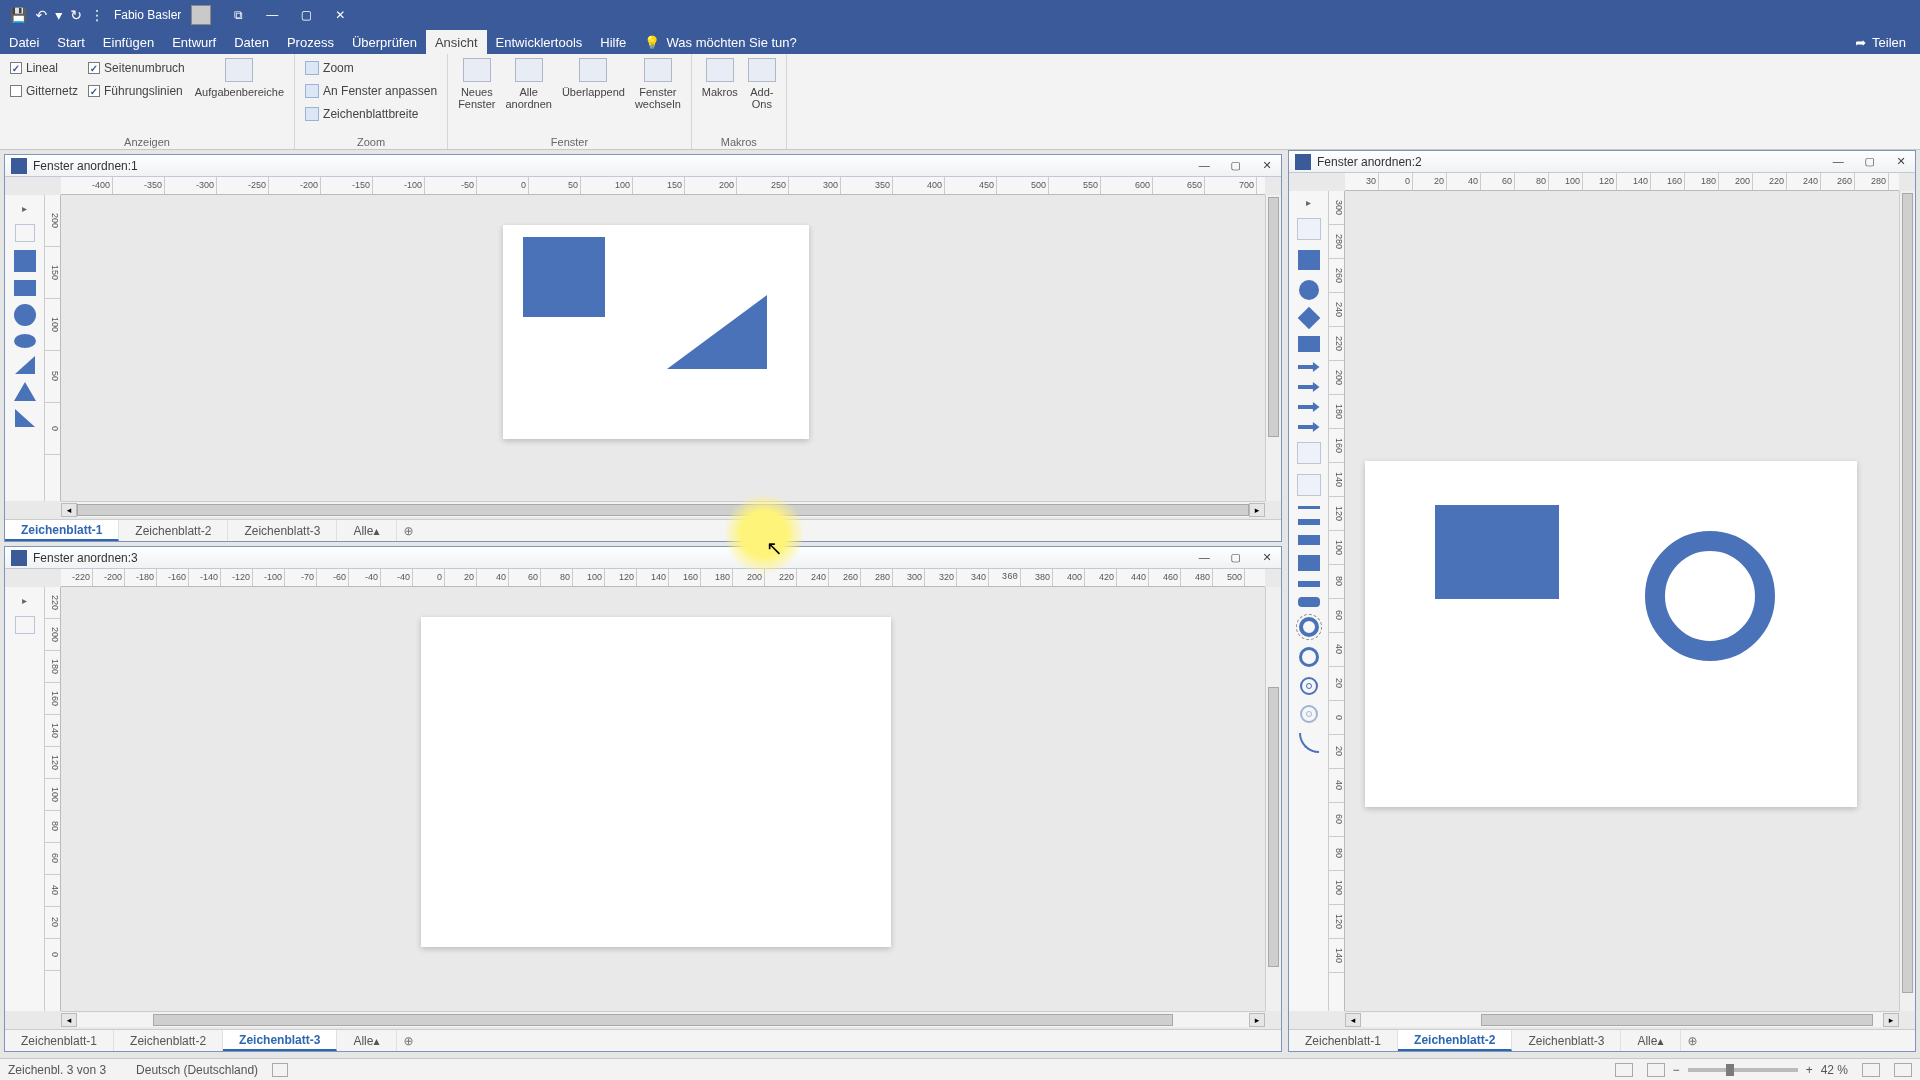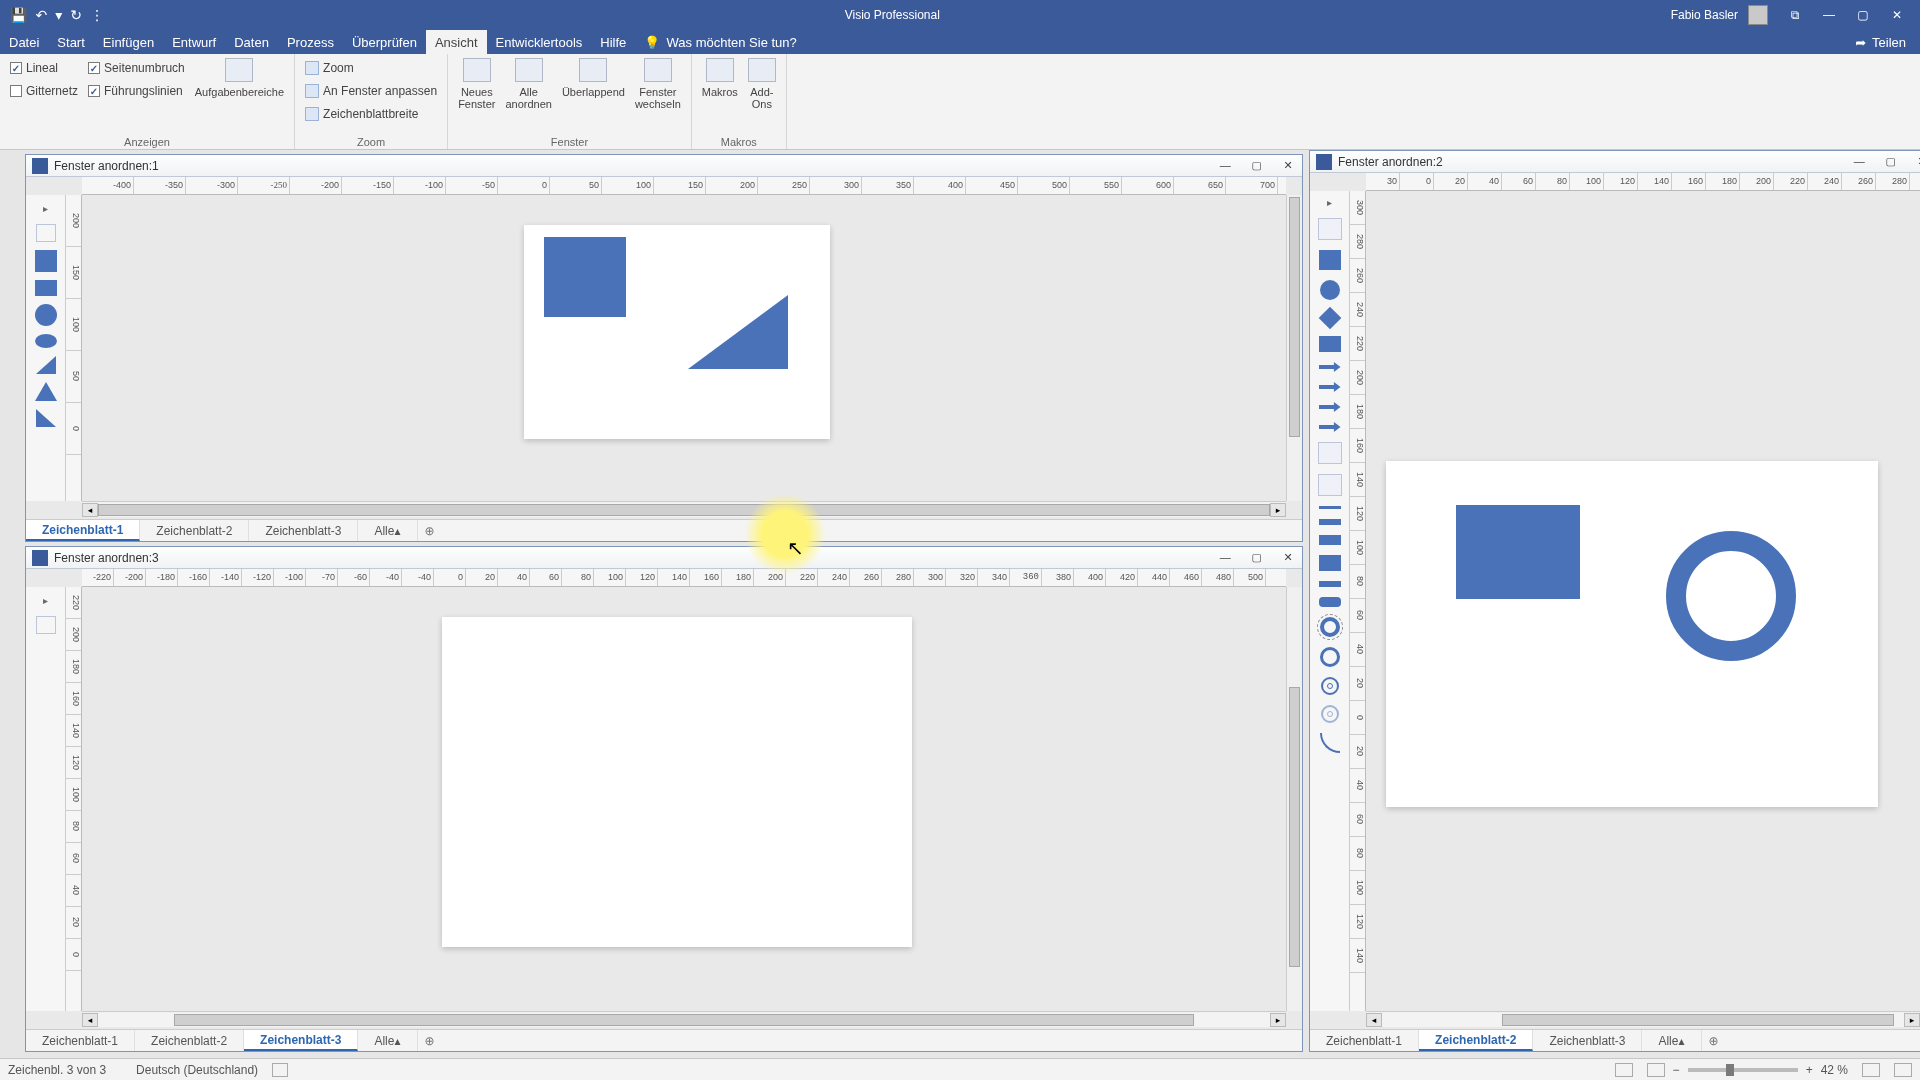--- a/index.html
+++ b/index.html
@@ -29,21 +29,21 @@
 .ribbon .group .label { text-align: center; font-size: 11px; color: #666; padding-top: 2px; }
 .ribbon .bigbtn { display: flex; flex-direction: column; align-items: center; gap: 4px; cursor: pointer; font-size: 11px; text-align: center; line-height: 1.1; }
 .ribbon .bigbtn .icon { width: 28px; height: 24px; border: 1px solid #b0b8c7; background: #e8ecf4; }
 .ribbon .smallbtn { display: flex; align-items: center; gap: 4px; cursor: pointer; font-size: 12px; height: 20px; }
 .ribbon .chk { width: 12px; height: 12px; border: 1px solid #7a7a7a; display: inline-flex; align-items: center; justify-content: center; font-size: 10px; background: #fff; }
 .ribbon .chk.checked::after { content: "✓"; color: #3a5a9a; font-weight: bold; }
 .ribbon .col { display: flex; flex-direction: column; gap: 3px; }
 .ribbon .small-ico { width: 14px; height: 14px; display: inline-block; border: 1px solid #9bb3d6; background: #dde6f4; }
 
 
-.workspace { position: absolute; top: 150px; left: 0; right: 0; bottom: 22px; margin-left: 21px; }
+.workspace { position: absolute; top: 150px; left: 0; right: 0; bottom: 22px; }
 .doc-window { position: absolute; background: #fff; border: 1px solid #7e94b8; display: flex; flex-direction: column; }
 .doc-window .dw-title { height: 22px; background: linear-gradient(#fdfefe,#f1f2f4); border-bottom: 1px solid #c1c9d6; display: flex; align-items: center; font-size: 12px; color: #333; }
 .doc-window .dw-title .visio-ico { width: 16px; height: 16px; background: #3a5a9a; margin: 0 6px; display: inline-block; }
 .doc-window .dw-title .flex { flex: 1; }
 .doc-window .dw-title .btns span { width: 28px; height: 22px; display: inline-flex; align-items: center; justify-content: center; font-size: 11px; cursor: pointer; color: #444; }
 .doc-window .dw-body { flex: 1; position: relative; background: #e9e9e9; overflow: hidden; }
 .ruler-h { position: absolute; left: 56px; right: 16px; top: 0; height: 18px; background: #f6f6f6; border-bottom: 1px solid #bbb; display: flex; overflow: hidden; font-size: 9px; color: #555; }
 .ruler-h div { flex: 0 0 auto; width: 52px; border-right: 1px solid #ccc; text-align: right; padding-right: 2px; line-height: 17px; }
 .ruler-v { position: absolute; left: 40px; top: 18px; bottom: 40px; width: 16px; background: #f6f6f6; border-right: 1px solid #bbb; display: flex; flex-direction: column; font-size: 9px; color: #555; }
 .ruler-v div { flex: 0 0 auto; height: 52px; border-bottom: 1px solid #ccc; writing-mode: vertical-rl; text-align: center; }
@@ -103,21 +103,20 @@
 <body>
 
 <div class="title-bar">
   <div class="qa">
     <span>💾</span>
     <span>↶</span>
     <span>▾</span>
     <span>↻</span>
     <span>⋮</span>
   </div>
-  <div class="center-title">Visio Professional</div>
   <div class="user">
     <span>Fabio Basler</span>
     <span class="avatar"></span>
     <div class="win-controls">
       <span>⧉</span>
       <span>—</span>
       <span>▢</span>
       <span>✕</span>
     </div>
   </div>
@@ -256,21 +255,21 @@
         <div class="shp round"></div>
         <div class="shp round" style="height:14px;"></div>
         <div class="shp rtri"></div>
         <div class="shp tri"></div>
         <div class="shp rtri" style="transform:scaleX(-1);"></div>
       </div>
       <div class="ruler-h" id="rh1">
           <div style="width: 52px;">-400</div>
           <div style="width: 52px;">-350</div>
           <div style="width: 52px;">-300</div>
-          <div style="width: 52px; font-family: Liberation Serif, serif;">-250</div>
+          <div style="width: 52px;">-250</div>
           <div style="width: 52px;">-200</div>
           <div style="width: 52px;">-150</div>
           <div style="width: 52px;">-100</div>
           <div style="width: 52px;">-50</div>
           <div style="width: 52px;">0</div>
           <div style="width: 52px;">50</div>
           <div style="width: 52px;">100</div>
           <div style="width: 52px;">150</div>
           <div style="width: 52px;">200</div>
           <div style="width: 52px;">250</div>

